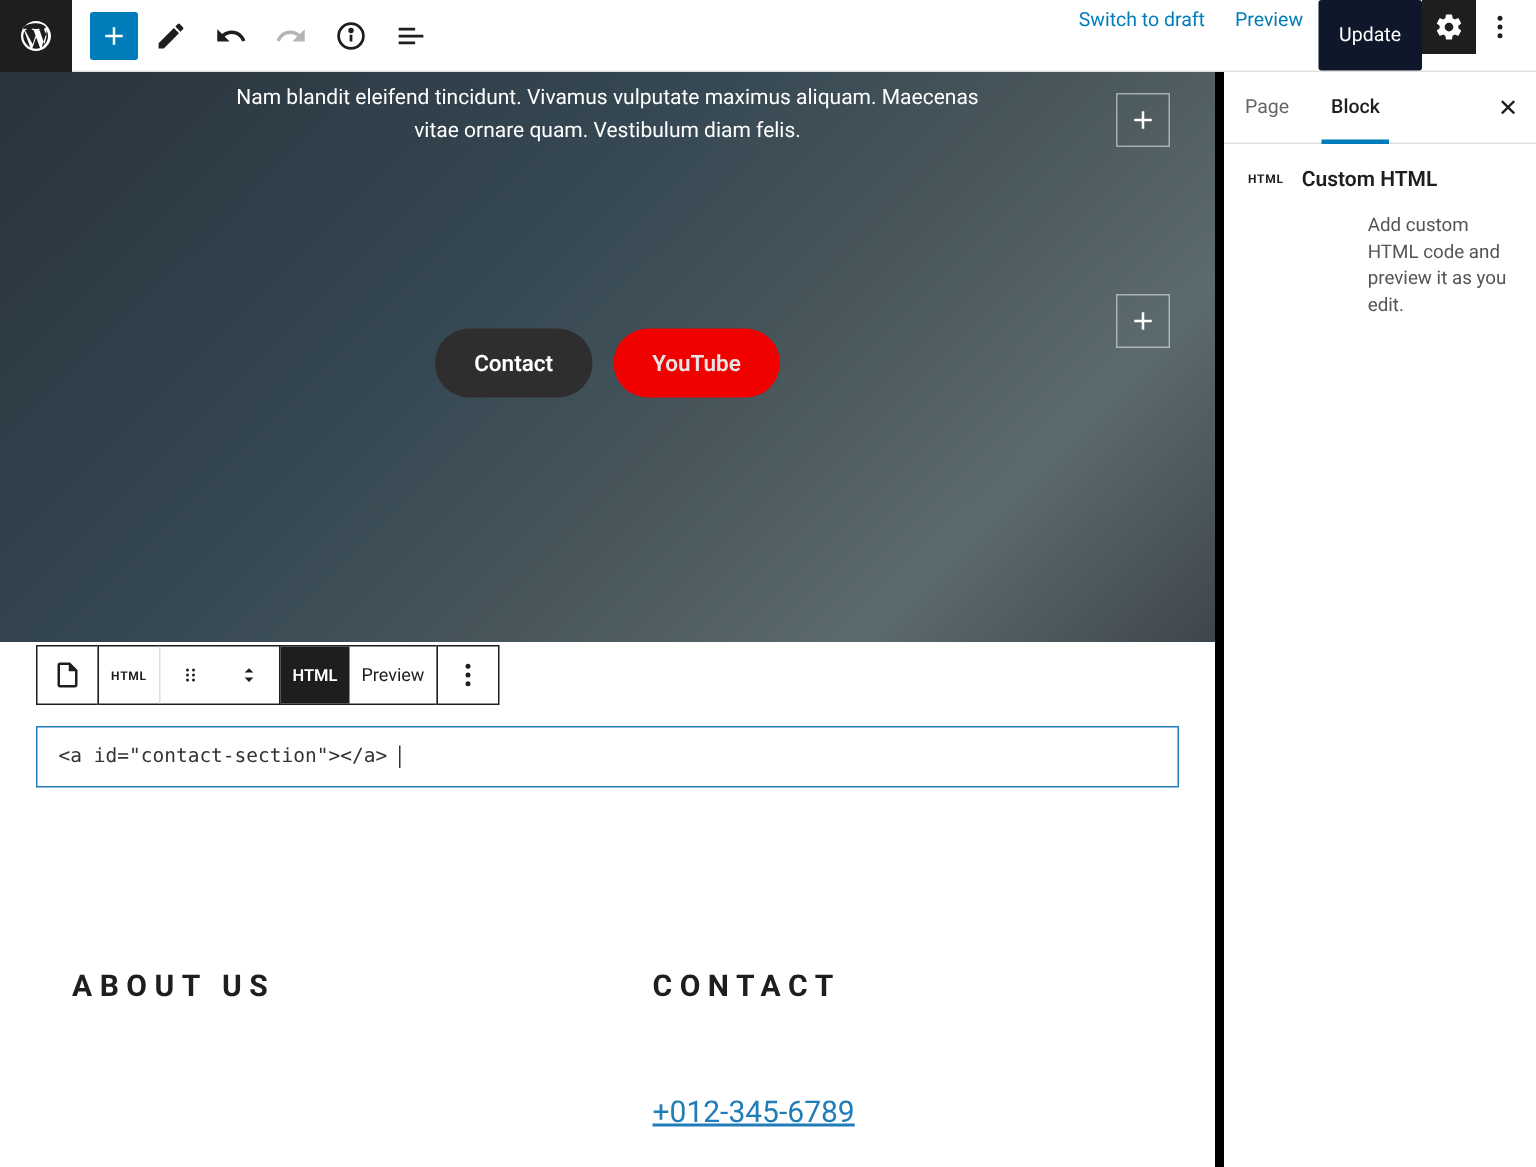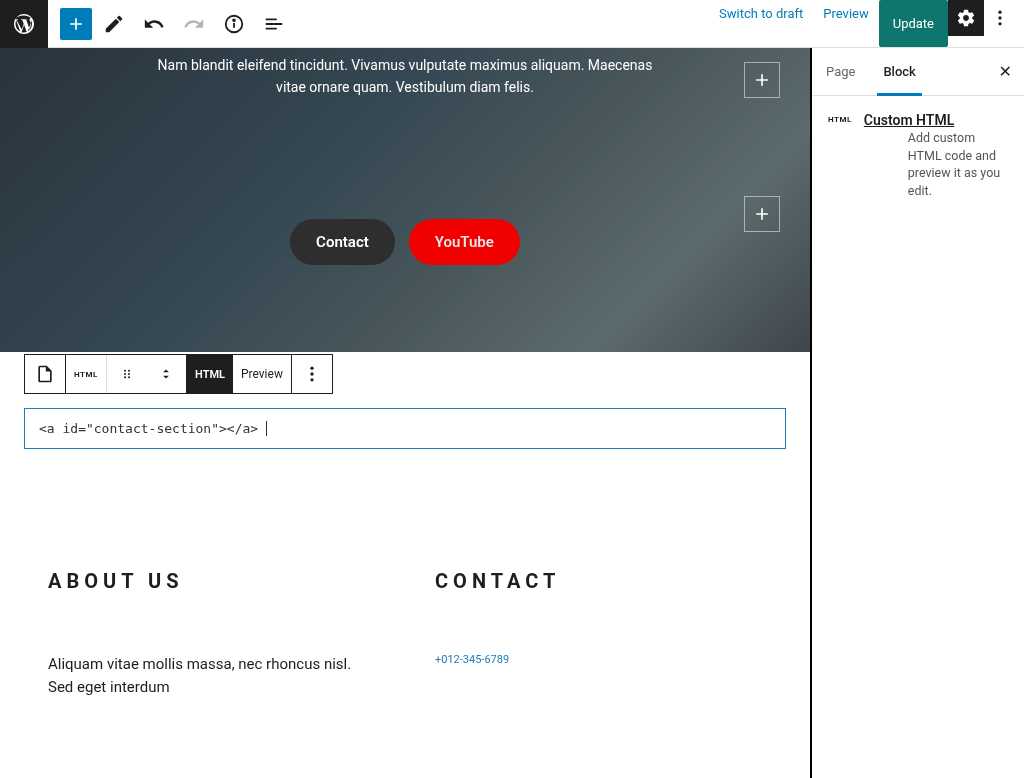--- a/index.html
+++ b/index.html
@@ -10,29 +10,29 @@
     
     .topbar { display: flex; align-items: center; height: 48px; border-bottom: 1px solid #e0e0e0; background: #fff; }
     .wp-logo { width: 48px; height: 48px; background: #1e1e1e; display: flex; align-items: center; justify-content: center; color: #fff; }
     .wp-logo svg { width: 24px; height: 24px; }
     .toolbar-left { display: flex; align-items: center; gap: 4px; padding-left: 12px; }
     .add-btn { width: 32px; height: 32px; background: #007cba; color: #fff; display: flex; align-items: center; justify-content: center; border-radius: 2px; font-size: 20px; cursor: pointer; }
     .icon-btn { width: 36px; height: 36px; display: flex; align-items: center; justify-content: center; cursor: pointer; color: #1e1e1e; }
     .icon-btn.disabled { color: #b5b5b5; }
     .toolbar-right { margin-left: auto; display: flex; gap: 0; padding-right: 8px; }
     .link-btn { color: #007cba; font-size: 13px; padding: 6px 10px; cursor: pointer; }
-    .update-btn { background: #0f766e; color: #fff; padding: 16px 14px; border-radius: 2px; font-size: 13px; cursor: pointer; }
+    .update-btn { background: #0f172a; color: #fff; padding: 16px 14px; border-radius: 2px; font-size: 13px; cursor: pointer; }
     .settings-btn { width: 36px; height: 36px; background: #1e1e1e; color: #fff; display: flex; align-items: center; justify-content: center; cursor: pointer; }
     .more-btn { width: 32px; height: 36px; display: flex; align-items: center; justify-content: center; cursor: pointer; }
     
     
     .main { display: flex; flex: 1; overflow: hidden; }
     .canvas { flex: 1; overflow-y: auto; position: relative; }
     
-    .hero { position: relative; height: 304px; background: linear-gradient(135deg, #2a3540 0%, #3d5563 40%, #5a6b6f 60%, #788a8a 80%, #4a5258 100%); display: flex; flex-direction: column; align-items: center; color: #fff; padding-top: 6px; }
+    .hero { position: relative; height: 380px; background: linear-gradient(135deg, #2a3540 0%, #3d5563 40%, #5a6b6f 60%, #788a8a 80%, #4a5258 100%); display: flex; flex-direction: column; align-items: center; color: #fff; padding-top: 6px; }
     .hero::before { content: ''; position: absolute; inset: 0; background: rgba(40,50,55,0.35); }
     .hero-text { position: relative; text-align: center; font-size: 14px; line-height: 1.6; max-width: 560px; }
     .hero-buttons { position: relative; margin-top: 120px; display: flex; gap: 14px; }
     .pill-btn { padding: 14px 26px; border-radius: 30px; font-weight: 600; font-size: 15px; cursor: pointer; }
     .pill-dark { background: #2e2e2e; color: #fff; }
     .pill-red { background: #f10000; color: #e5e5e5; }
     .add-block { position: absolute; width: 36px; height: 36px; border: 1px solid rgba(255,255,255,0.5); display: flex; align-items: center; justify-content: center; color: #fff; font-size: 18px; cursor: pointer; }
     .add-block.top { top: 14px; right: 30px; }
     .add-block.mid { top: 148px; right: 30px; }
     
@@ -46,33 +46,33 @@
     
     
     .code-box { margin: 14px 24px 0; border: 1.5px solid #207db8; padding: 12px 14px; font-family: Menlo, Consolas, monospace; font-size: 13px; color: #333; background: #fff; }
     .code-box .cursor { border-right: 1px solid #333; }
     
     
     .lower { display: flex; padding: 120px 48px 0; gap: 60px; }
     .col { flex: 1; }
     .col h3 { font-size: 20px; letter-spacing: 5px; font-weight: 700; margin-bottom: 60px; }
     .col p { font-size: 15px; line-height: 1.5; }
-    .col a { color: #207db8; font-size: 11px; display: block; margin-bottom: 8px; }
-    
-    
-    .sidebar { width: 214px; border-left: 2px solid #000000; background: #fff; display: flex; flex-direction: column; }
+    .col a { color: #207db8; text-decoration: underline; font-size: 20px; display: block; margin-bottom: 8px; }
+    
+    
+    .sidebar { width: 214px; border-left: 6px solid #000000; background: #fff; display: flex; flex-direction: column; }
     .sb-tabs { display: flex; border-bottom: 1px solid #e0e0e0; align-items: center; height: 48px; }
     .sb-tab { padding: 0 14px; height: 100%; display: flex; align-items: center; font-size: 13px; color: #666; cursor: pointer; }
     .sb-tab.active { color: #1e1e1e; font-weight: 500; position: relative; }
     .sb-tab.active::after { content: ''; position: absolute; bottom: -1px; left: 8px; right: 8px; height: 3px; background: #007cba; }
     .sb-close { margin-left: auto; padding: 0 12px; cursor: pointer; font-size: 16px; }
     .sb-body { padding: 16px; }
     .sb-block-header { display: flex; gap: 12px; align-items: flex-start; }
     .sb-icon-label { font-size: 8px; font-weight: 700; letter-spacing: 0.5px; color: #1e1e1e; padding-top: 3px; }
-    .sb-title { font-weight: 600; font-size: 14px; margin-bottom: 1px; text-decoration: underline; }
+    .sb-title { font-weight: 600; font-size: 14px; margin-bottom: 14px; }
     .sb-desc { font-size: 12.5px; color: #555; line-height: 1.4; margin-left: 44px; }
     
     svg { display: block; }
   </style>
 </head>
 <body>
 
 <div class="app">
 
   <div class="topbar">
@@ -203,21 +203,20 @@
         </div>
       </div>
 
       <div class="code-box">
         <span>&lt;a id="contact-section"&gt;&lt;/a&gt;</span><span class="cursor">&nbsp;</span>
       </div>
 
       <div class="lower">
         <div class="col">
           <h3>ABOUT US</h3>
-          <p>Aliquam vitae mollis massa, nec rhoncus nisl. Sed eget interdum</p>
         </div>
         <div class="col">
           <h3>CONTACT</h3>
           <a>+012-345-6789</a>
         </div>
       </div>
     </div>
 
     <div class="sidebar">
       <div class="sb-tabs">

